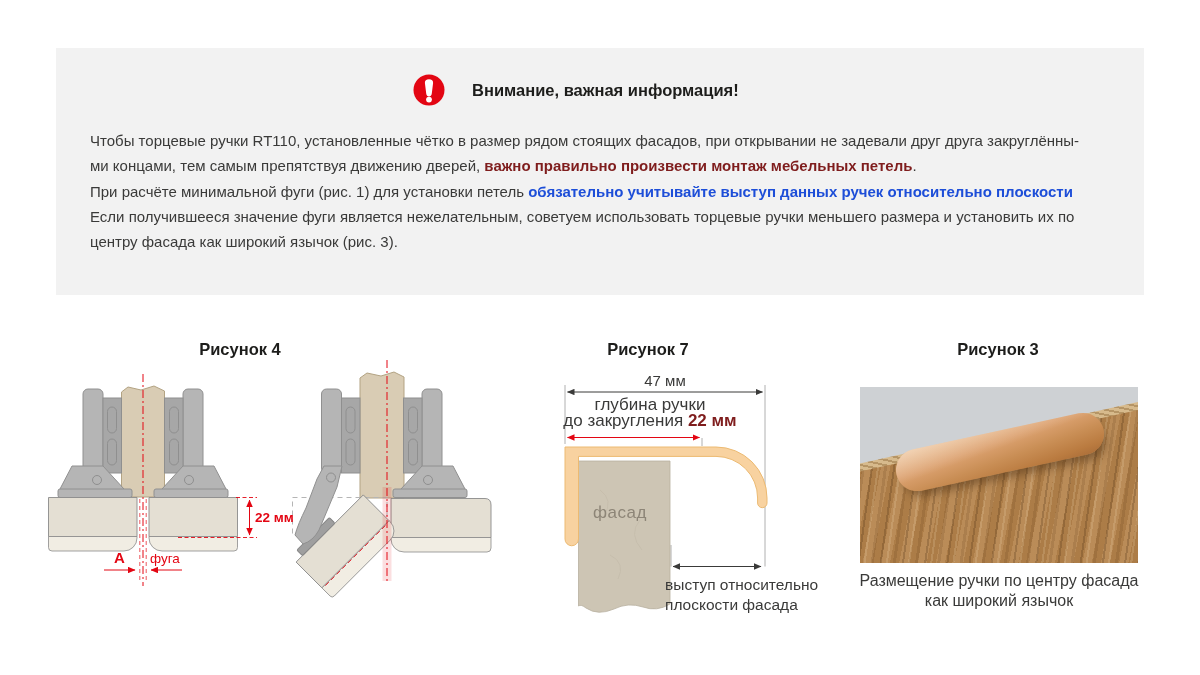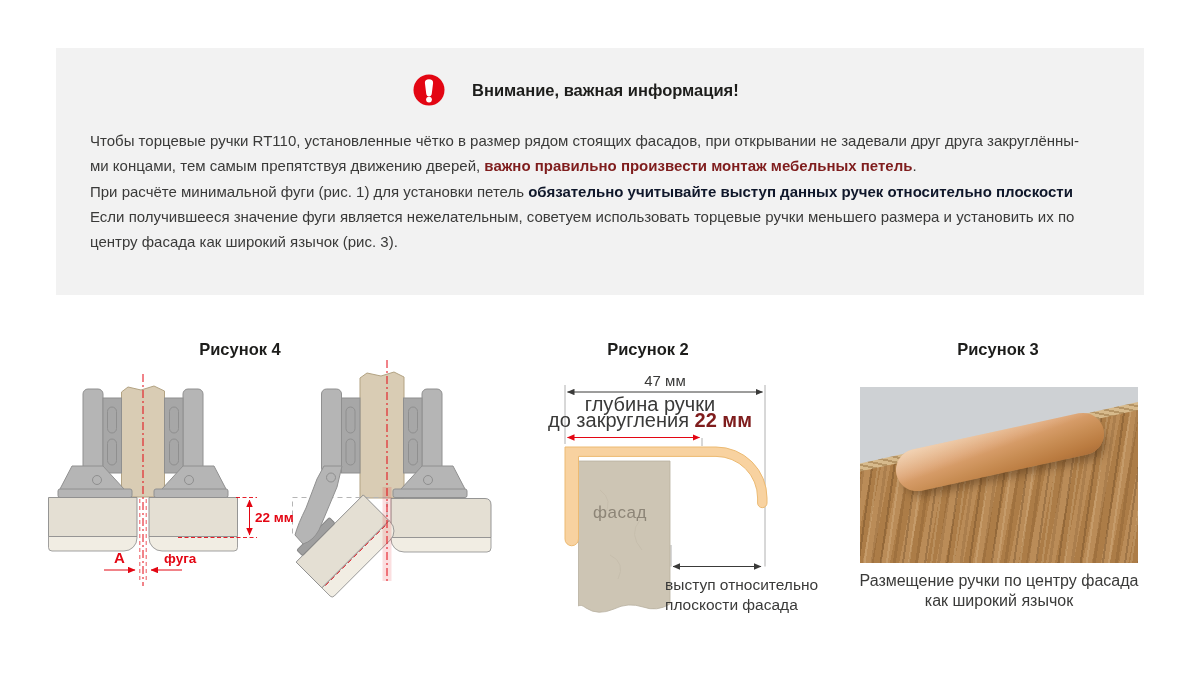--- a/index.html
+++ b/index.html
@@ -4,30 +4,30 @@
 <style>
   html,body{margin:0;padding:0;background:#ffffff;}
   .page{position:relative;width:1200px;height:620px;overflow:hidden;background:#fff;
         font-family:"Liberation Sans","DejaVu Sans",sans-serif;}
   
   .notice{position:absolute;left:56px;top:48px;width:1088px;height:247px;background:#f2f2f2;}
   .warn-icon{position:absolute;left:355px;top:24px;width:36px;height:36px;}
   .notice-title{position:absolute;left:416px;top:33px;font-size:16.5px;font-weight:bold;color:#1d1d1b;white-space:nowrap;}
   .notice-body{position:absolute;left:34px;top:80px;width:1050px;font-size:15px;line-height:25.3px;color:#3a3a39;}
   .tl{white-space:nowrap;}
-  .b{font-weight:bold;color:#0f172a;}
+  .b{font-weight:bold;color:#1d4ed8;}
   .r{font-weight:bold;color:#7f1d1d;}
   
   .figcap{position:absolute;top:340px;transform:translateX(-50%);font-size:16.5px;font-weight:bold;color:#1d1d1b;white-space:nowrap;}
   .lbl{position:absolute;white-space:nowrap;}
   .f1-dim22{left:255px;top:510px;font-size:13.5px;font-weight:bold;color:#e30613;}
   .f1-a{left:114px;top:549px;font-size:15px;font-weight:bold;color:#e30613;}
-  .f1-fuga{left:164px;top:551px;font-size:13.5px;color:#e30613;font-weight:bold;}
+  .f1-fuga{left:150px;top:551px;font-size:13.5px;color:#e30613;}
   .f2-dim39{left:665px;top:372px;transform:translateX(-50%);font-size:15px;color:#3a3a39;}
-  .f2-depth{left:638px;top:397px;transform:translateX(-50%);text-align:center;font-size:20px;line-height:15.5px;color:#3a3a39;padding-left:24px;}
+  .f2-depth{left:638px;top:397px;transform:translateX(-50%);text-align:center;font-size:17px;line-height:15.5px;color:#3a3a39;padding-left:24px;}
   .f2-facade{left:620px;top:503px;transform:translateX(-50%);font-size:17px;letter-spacing:.5px;color:#8d8577;}
   .f2-prot{left:665px;top:575px;font-size:15.5px;line-height:19.5px;color:#3a3a39;}
   .f3-note{left:999px;top:571px;transform:translateX(-50%);text-align:center;font-size:16px;line-height:19.5px;color:#3a3a39;white-space:nowrap;}
   svg.fig{position:absolute;}
   
   .photo{position:absolute;left:860px;top:387px;width:278px;height:176px;background:#ced1d4;overflow:hidden;}
   .wood{position:absolute;inset:0;
     background:
       repeating-linear-gradient(98deg, rgba(61,35,10,.22) 0 2px, rgba(0,0,0,0) 2px 6px,
         rgba(255,235,200,.16) 6px 8px, rgba(0,0,0,0) 8px 13px, rgba(80,45,12,.14) 13px 16px, rgba(0,0,0,0) 16px 22px),
@@ -59,21 +59,21 @@
     <div class="notice-body">
       <div class="tl"><span>Чтобы  торцевые ручки RT110, установленные чётко в размер рядом стоящих фасадов, при открывании не задевали друг друга закруглённы-</span></div>
       <div class="tl"><span>ми концами, тем самым препятствуя движению дверей, </span><span class="r">важно правильно произвести монтаж мебельных петель</span><span>.</span></div>
       <div class="tl"><span>При расчёте минимальной фуги (рис. 1) для установки петель </span><span class="b">обязательно учитывайте выступ данных ручек относительно плоскости</span></div>
       <div class="tl"><span>Если получившееся значение фуги является нежелательным, советуем использовать торцевые ручки меньшего размера и установить их по</span></div>
       <div class="tl"><span>центру фасада как широкий язычок (рис. 3).</span></div>
     </div>
   </section>
 
   <div class="figcap" style="left:240px">Рисунок 4</div>
-  <div class="figcap" style="left:648px">Рисунок 2</div>
+  <div class="figcap" style="left:648px">Рисунок 7</div>
   <div class="figcap" style="left:998px">Рисунок 3</div>
 
   <svg class="fig" style="left:40px;top:358px" width="470" height="262" viewBox="40 358 470 262">
     <defs>
       <marker id="arR1" markerWidth="7.5" markerHeight="6.5" refX="7" refY="3.25" orient="auto-start-reverse">
         <path d="M0,0 L7.5,3.25 L0,6.5 Z" fill="#e30613"></path>
       </marker>
       <g id="hg">
         <rect x="83" y="389" width="20" height="84" rx="5" fill="#b5b5b5" stroke="#909090"></rect>
         <rect x="103" y="398" width="18.5" height="75" fill="#a7a7a7" stroke="#8f8f8f"></rect>

